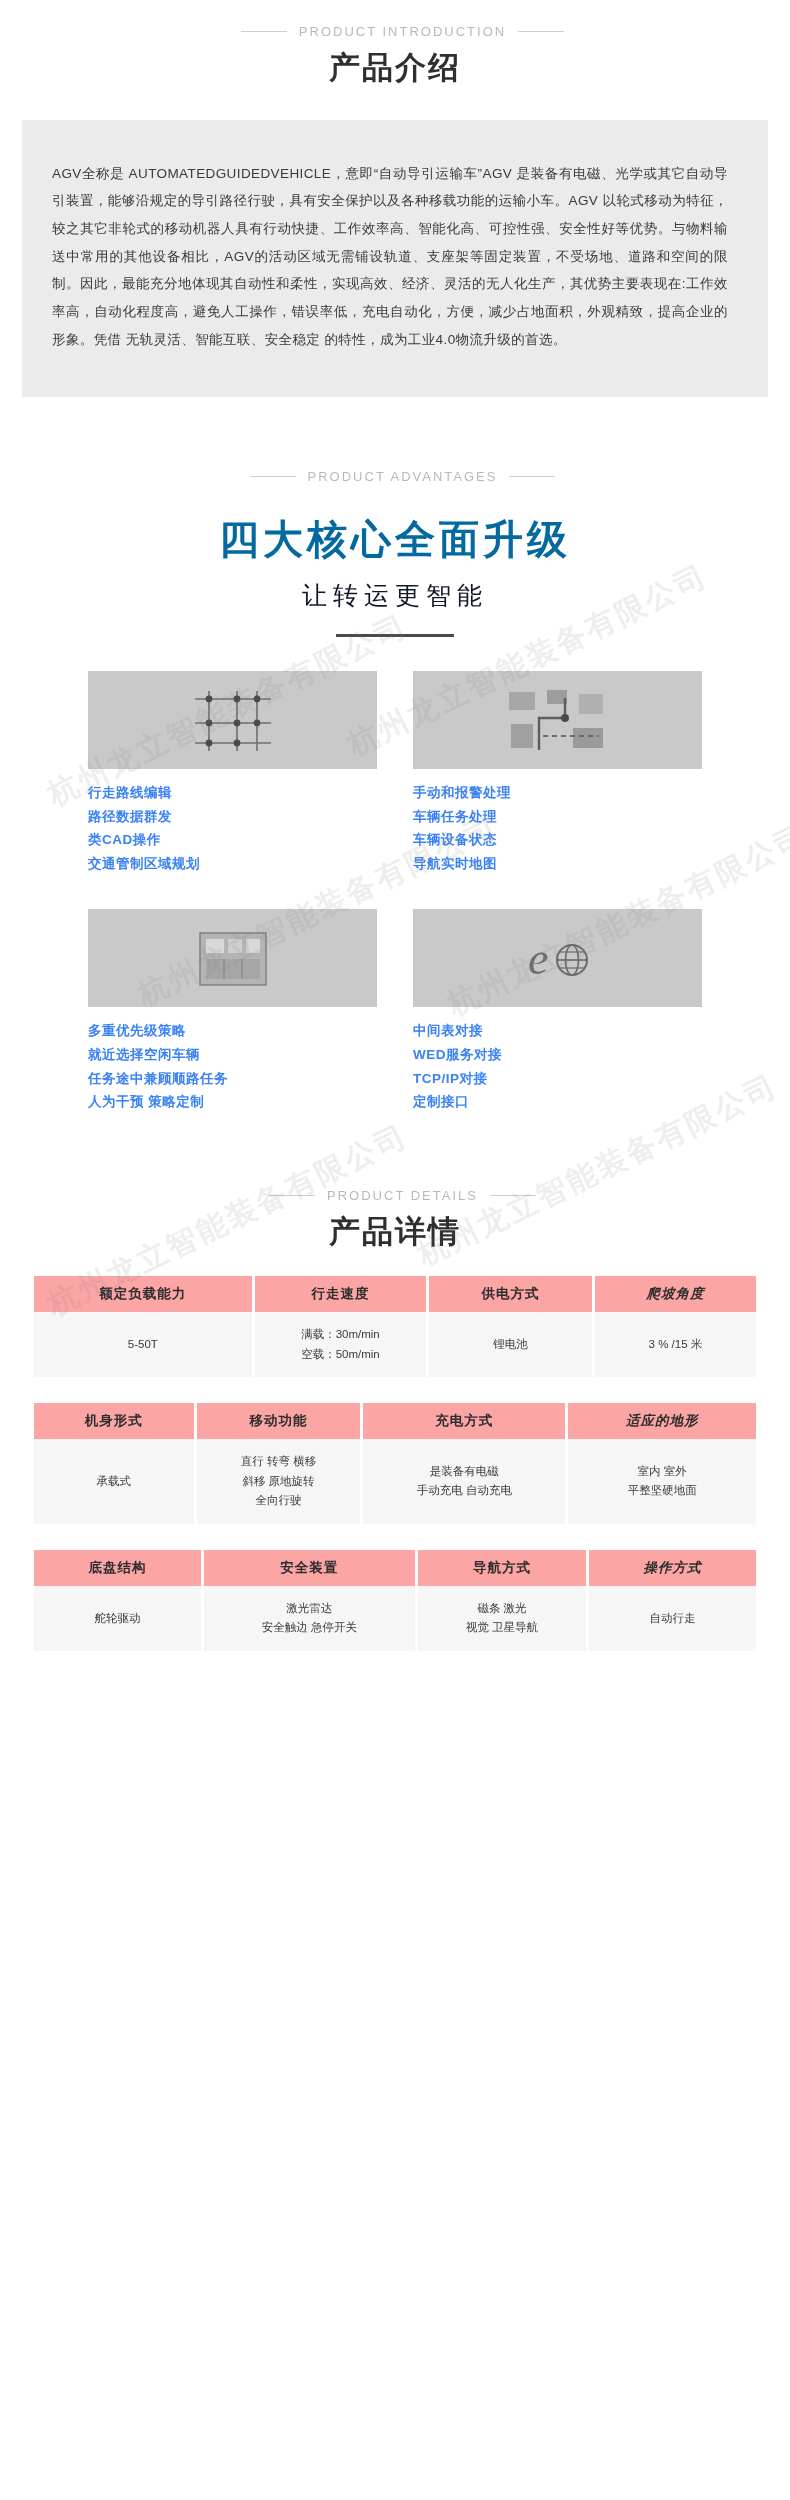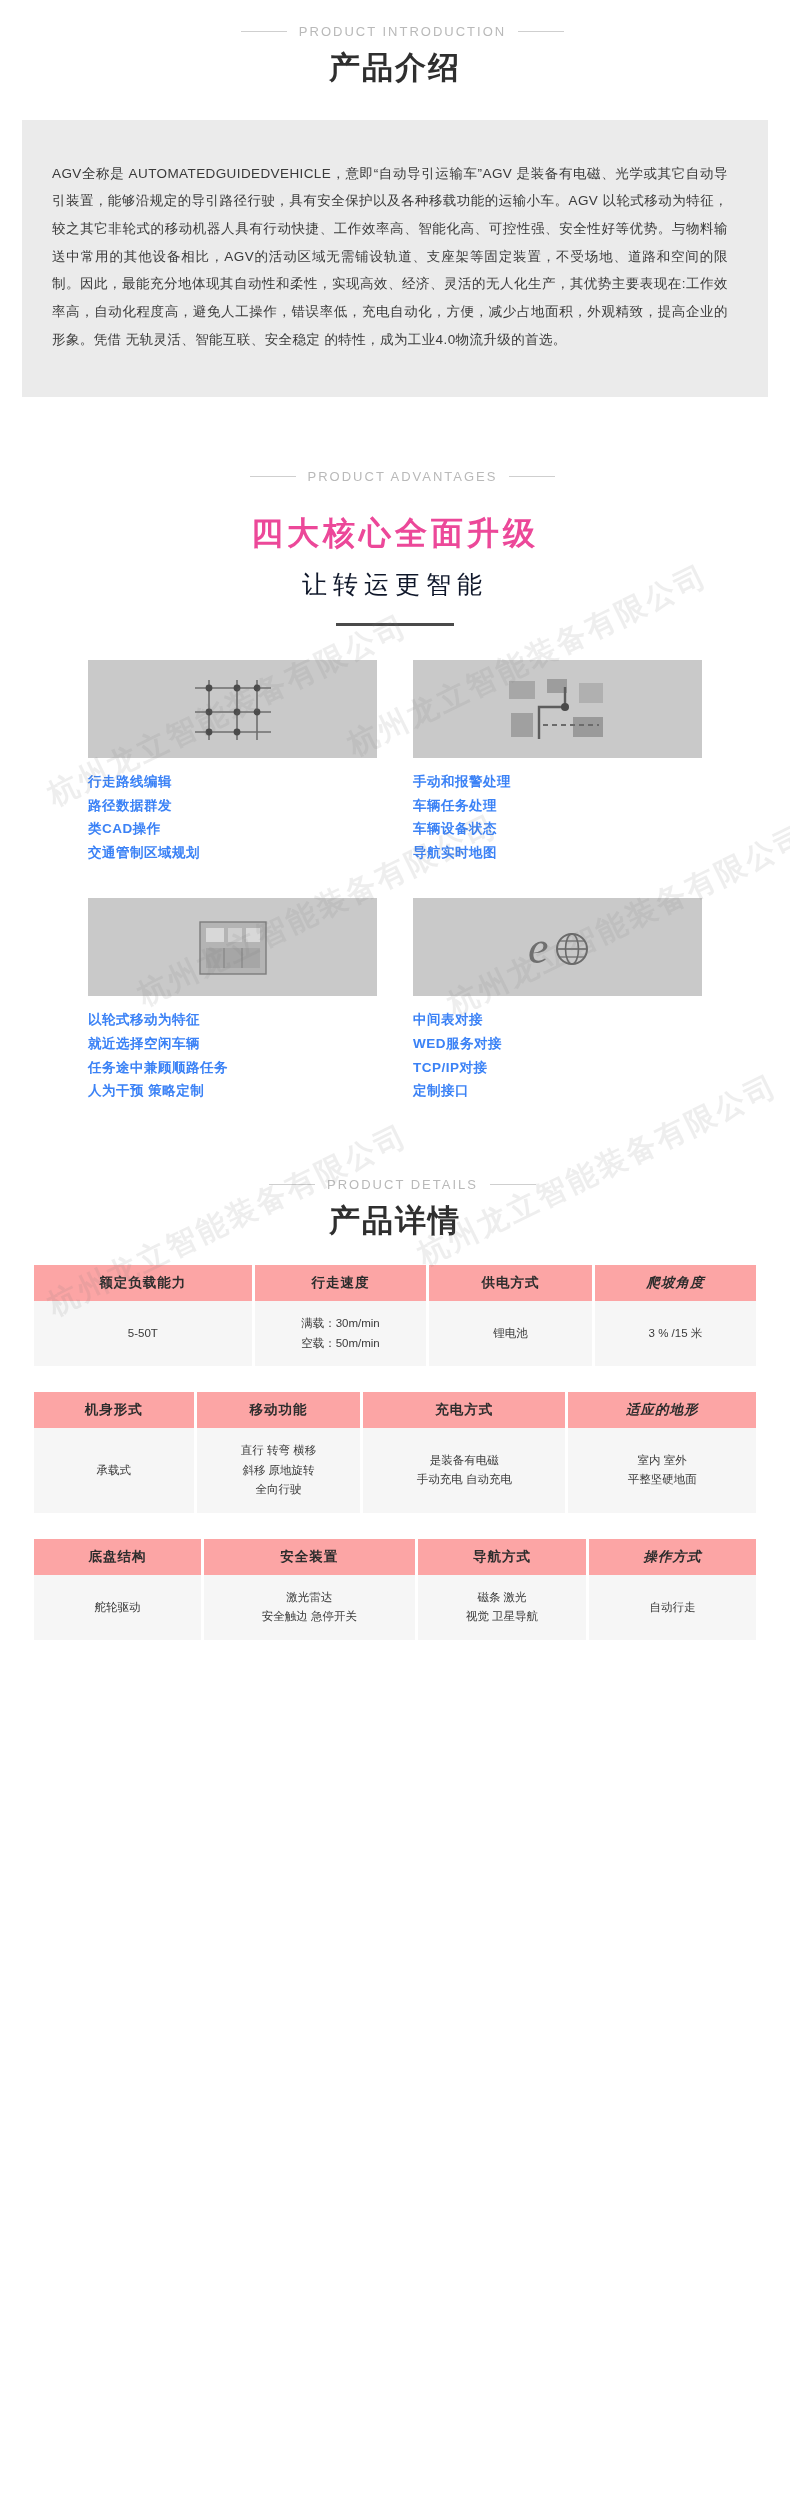--- a/index.html
+++ b/index.html
@@ -60,24 +60,24 @@
     white-space: pre-wrap;
   }
 
   
   .adv-section { margin-top: 72px; }
   .big-head {
     text-align: center;
     margin-top: 28px;
   }
   .big-line1 {
-    font-size: 32px;
+    font-size: 40px;
     font-weight: bold;
     letter-spacing: 4px;
-    color: #ec4899;
+    color: #0369a1;
   }
   .big-line2 {
     font-size: 25px;
     letter-spacing: 6px;
     color: #0f172a;
     margin-top: 12px;
   }
   .divider {
     width: 118px;
     height: 3px;
@@ -271,21 +271,21 @@
             <rect x="16" y="14" width="18" height="14" fill="#d8d8d8"></rect>
             <rect x="38" y="14" width="14" height="14" fill="#cfcfcf"></rect>
             <rect x="56" y="14" width="14" height="14" fill="#d8d8d8"></rect>
             <rect x="16" y="34" width="54" height="20" fill="#a6a6a6"></rect>
             <line x1="34" y1="34" x2="34" y2="54" stroke="#858585" stroke-width="1.2"></line>
             <line x1="52" y1="34" x2="52" y2="54" stroke="#858585" stroke-width="1.2"></line>
           </svg>
         </span>
       </div>
       <div class="adv-lines">
-        <div>以轮式移动为特征</div>
+        <div>多重优先级策略</div>
         <div>就近选择空闲车辆</div>
         <div>任务途中兼顾顺路任务</div>
         <div>人为干预 策略定制</div>
       </div>
     </div>
 
     <div class="adv-card">
       <div class="adv-thumb">
         <span>
           <svg width="96" height="64" viewBox="0 0 96 64">

